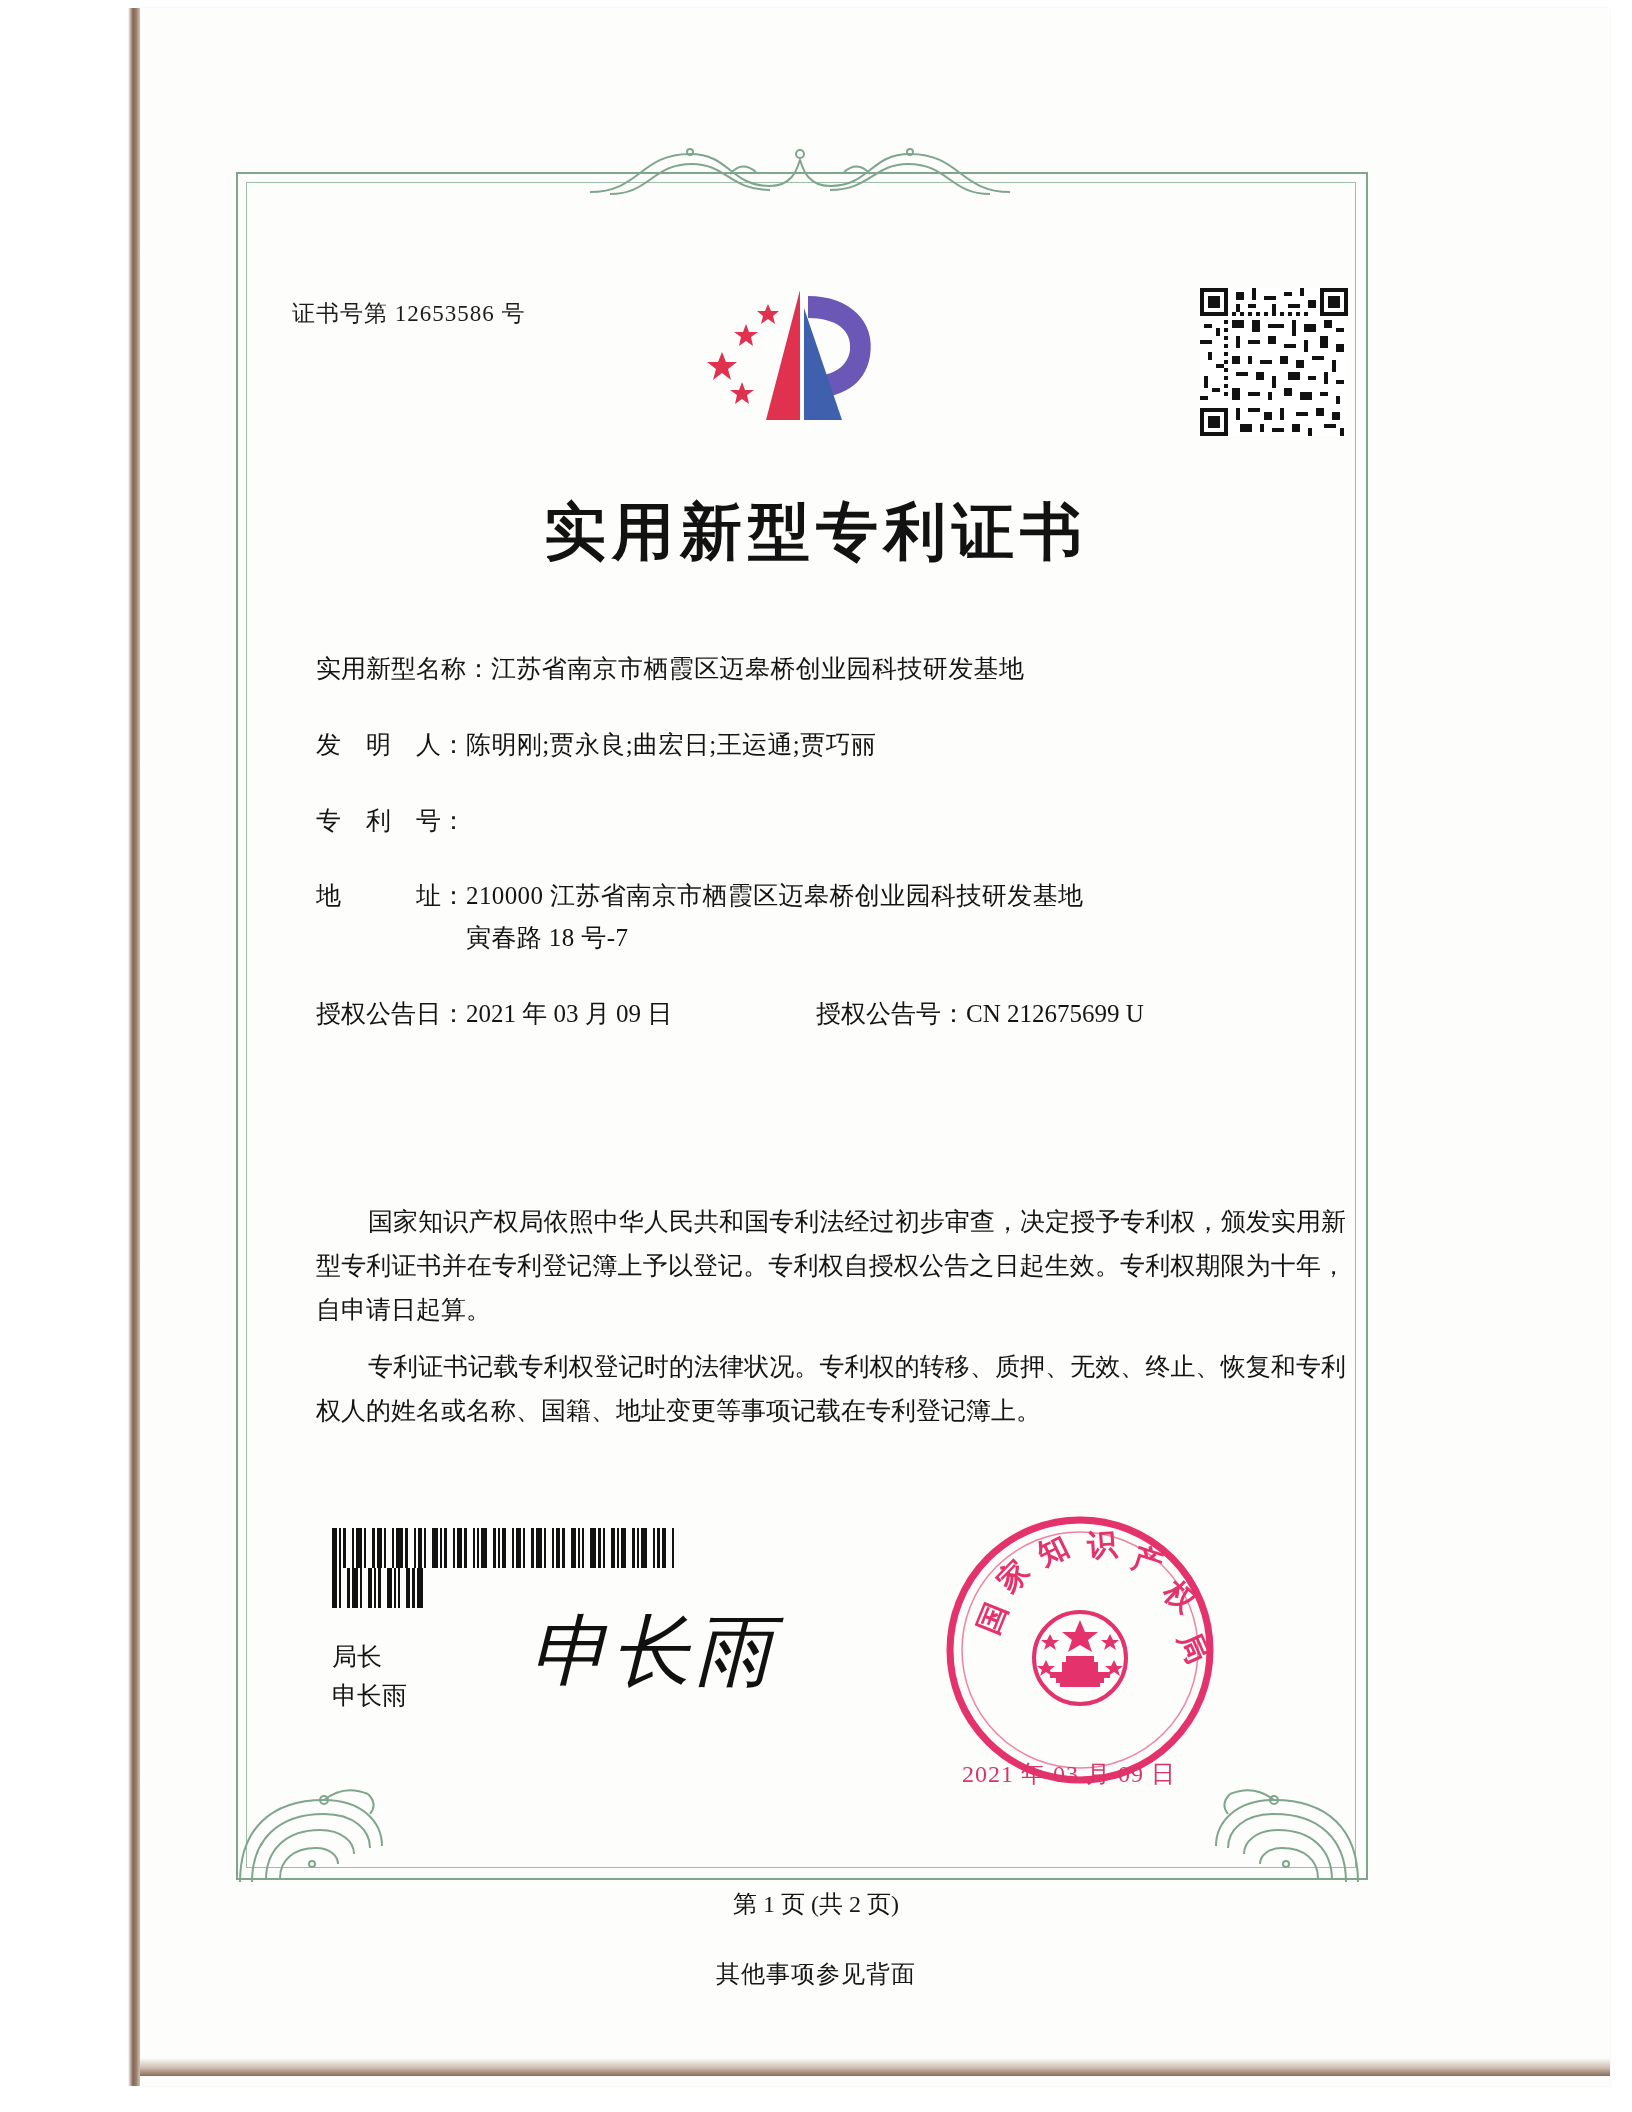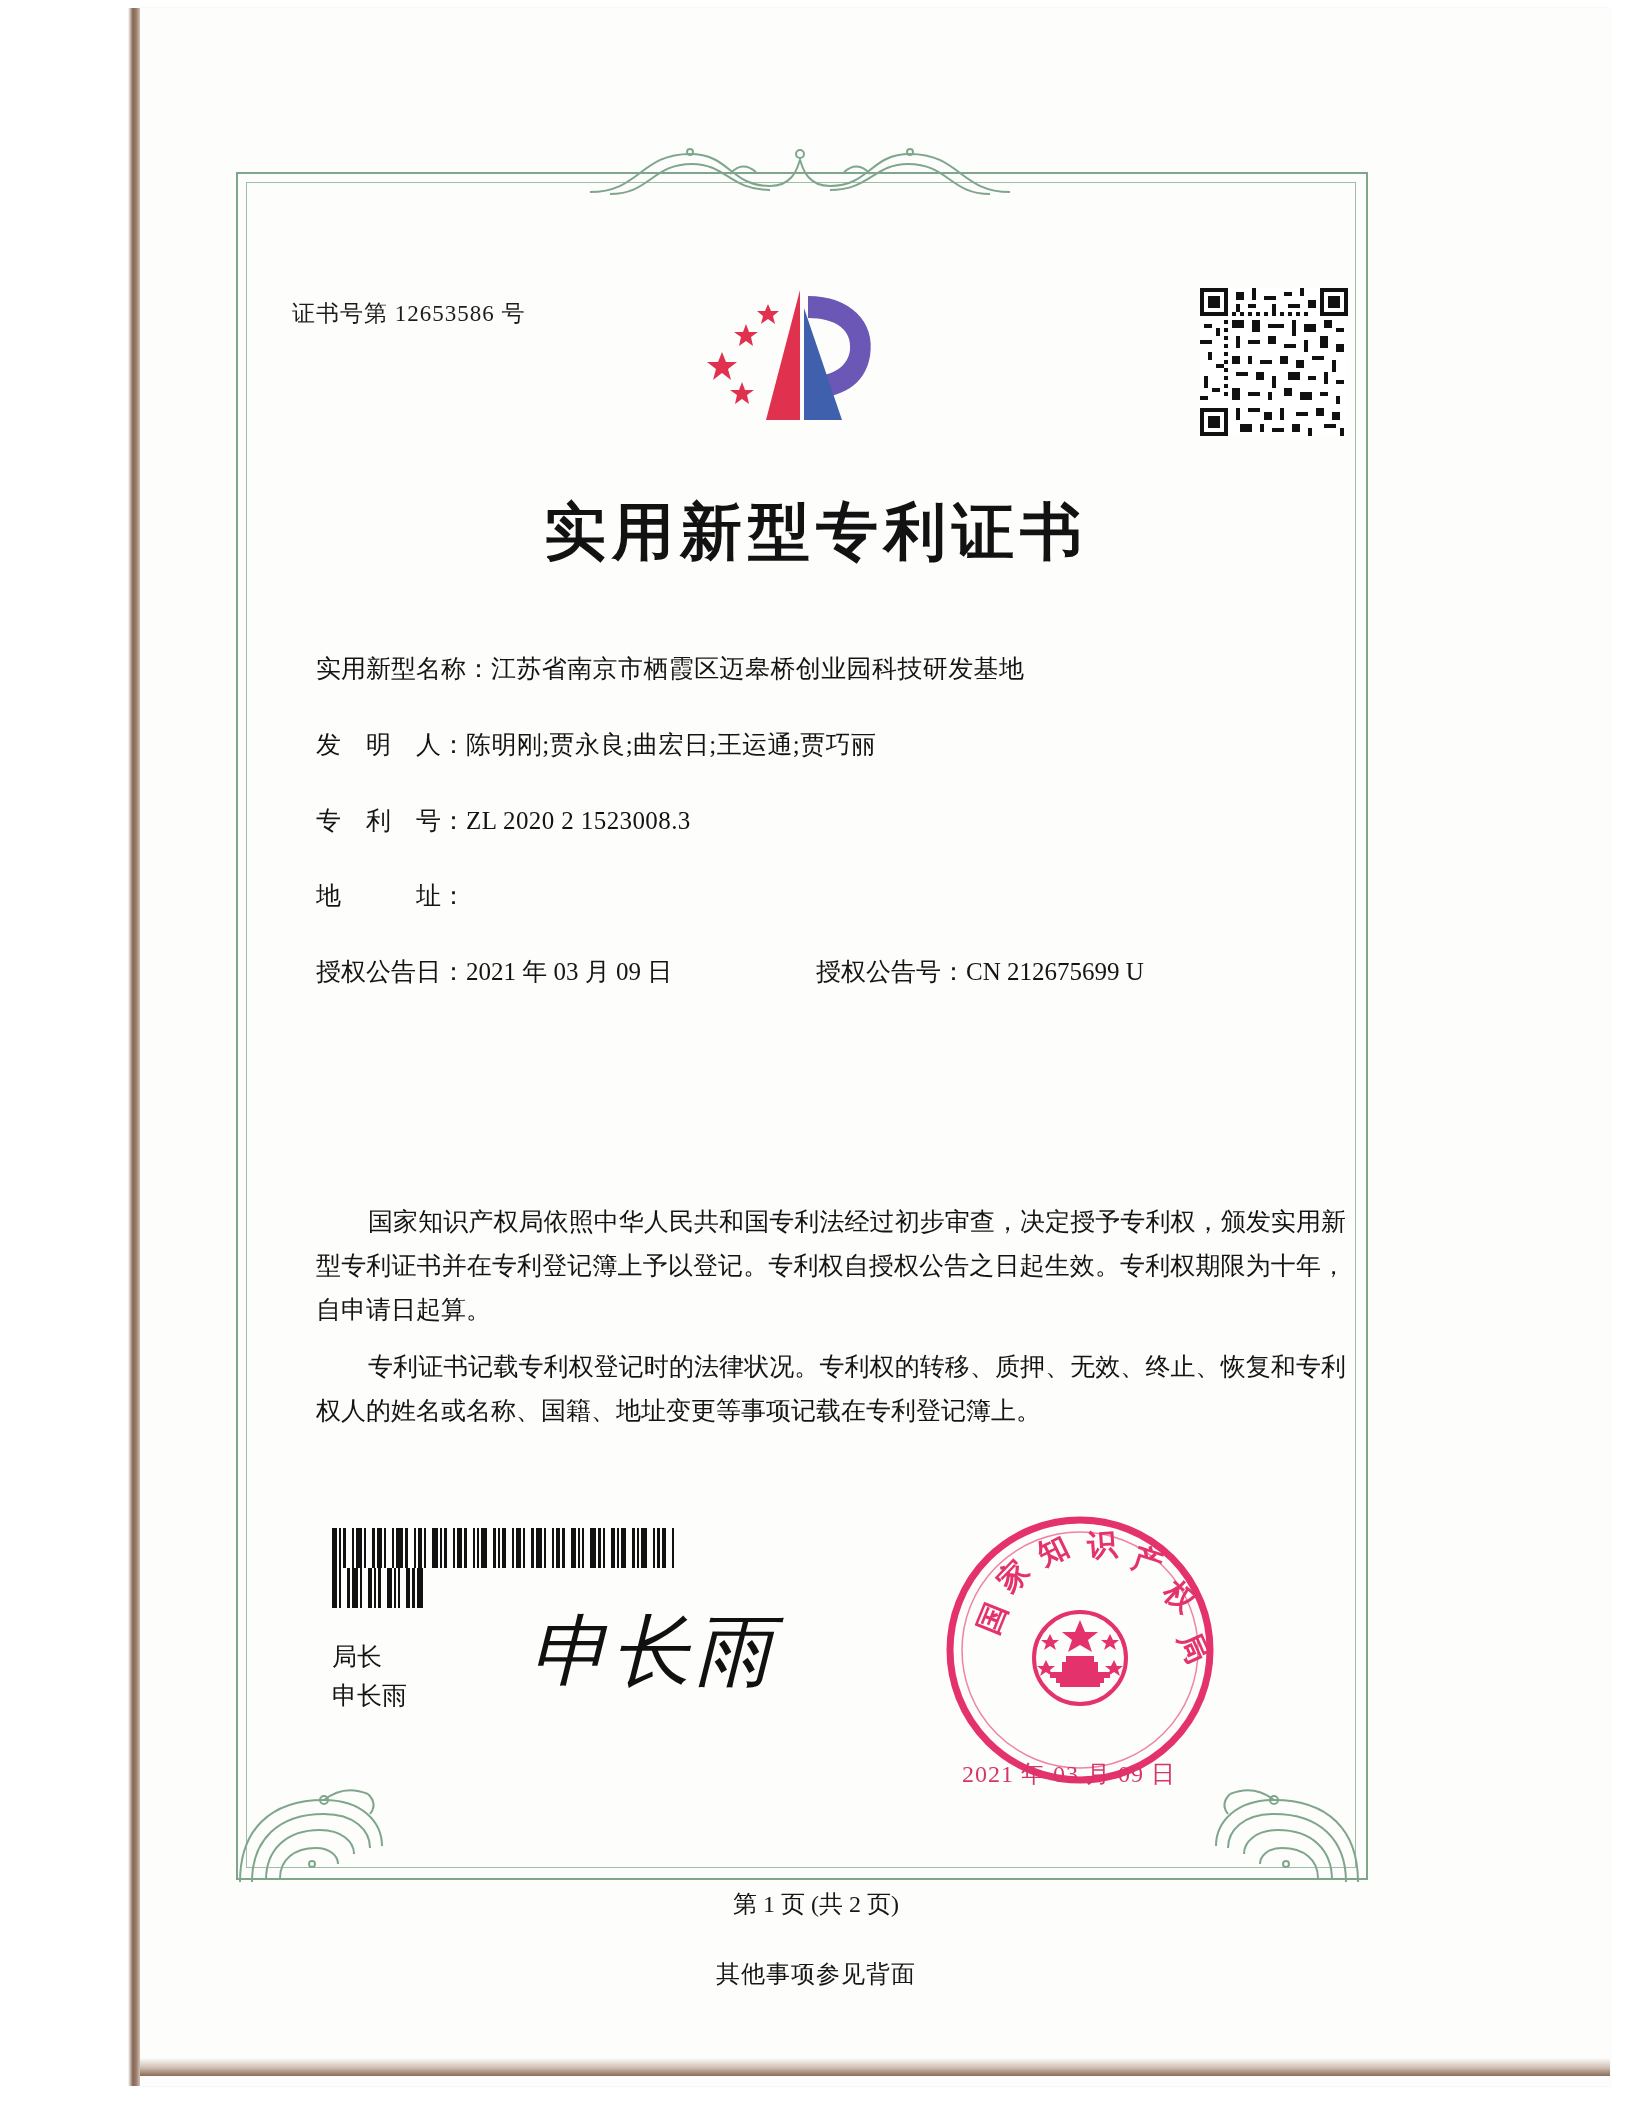--- a/index.html
+++ b/index.html
@@ -466,27 +466,30 @@
     <span class="fvalue">江苏省南京市栖霞区迈皋桥创业园科技研发基地</span>
   </div>
 
   <div class="frow">
     <span class="flabel">发　明　人：</span>
     <span class="fvalue">陈明刚;贾永良;曲宏日;王运通;贾巧丽</span>
   </div>
 
   <div class="frow">
     <span class="flabel">专　利　号：</span>
-    <span class="fvalue">ZL 2020 2 1523008.3</span>
   </div>
 
 
 
   <div class="frow">
     <span class="flabel">地　　　址：</span>
+    <span class="fvalue">
+      <span>210000 江苏省南京市栖霞区迈皋桥创业园科技研发基地</span>
+      <span class="sub">寅春路 18 号-7</span>
+    </span>
   </div>
 
   <div class="frow-dual">
     <span class="dual-left">
       <span>授权公告日：</span><span>2021 年 03 月 09 日</span>
     </span>
     <span class="dual-right">
       <span>授权公告号：</span><span>CN 212675699 U</span>
     </span>
   </div>

